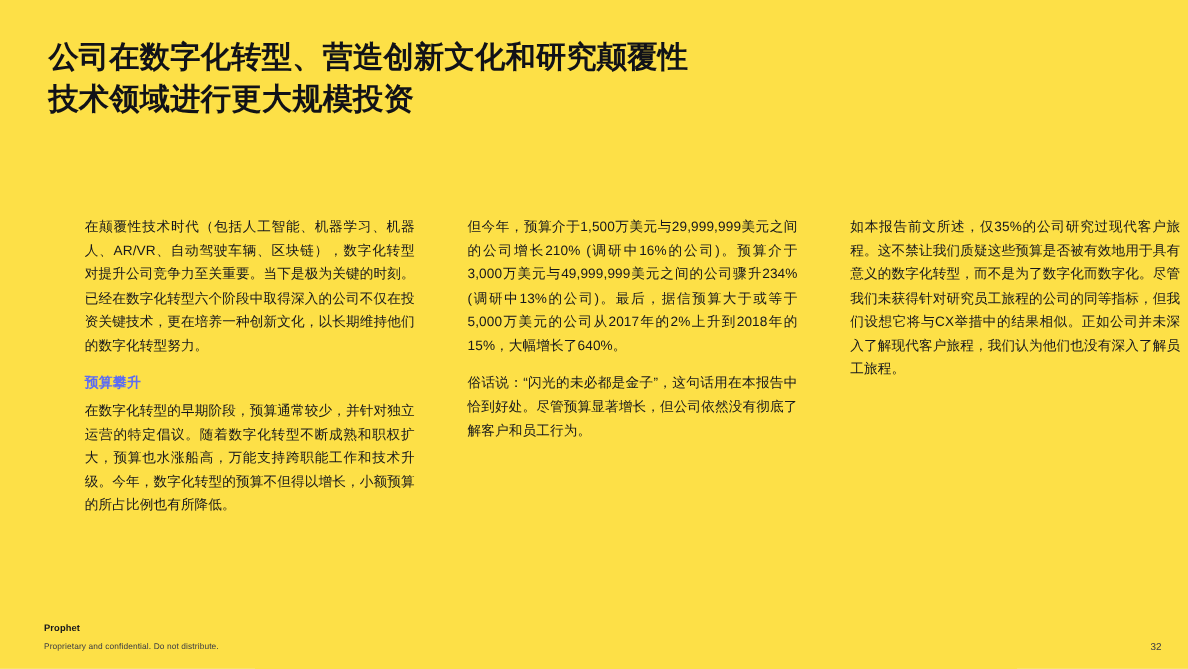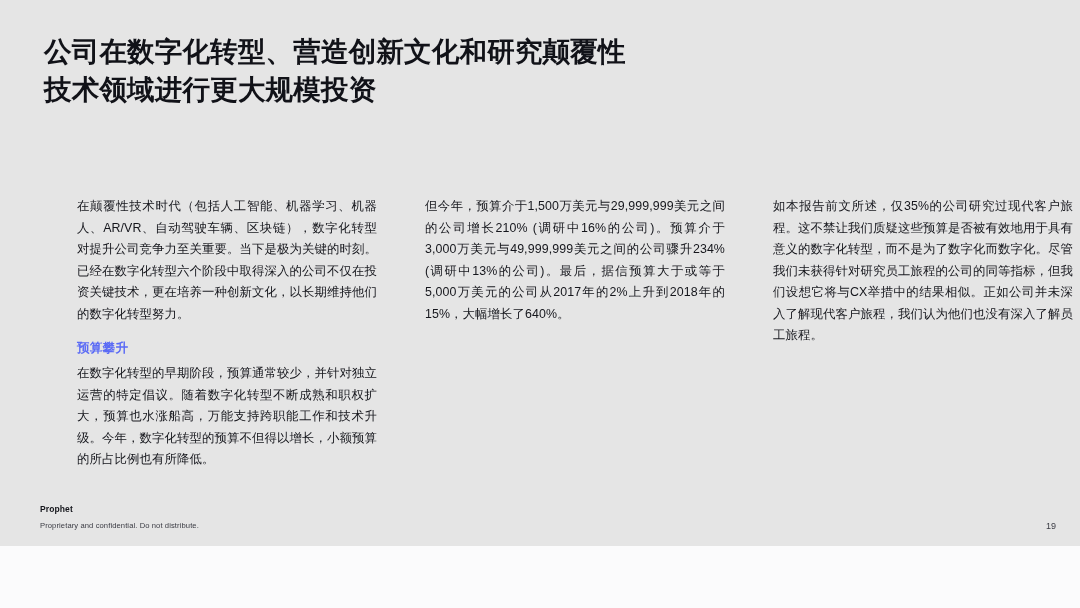--- a/index.html
+++ b/index.html
@@ -10,22 +10,22 @@
     width: 1080px;
     height: 608px;
     background: #fbfbfc;
     font-family: "Liberation Sans", sans-serif;
     color: #111218;
     overflow: hidden;
   }
   .slide {
     position: relative;
     width: 1080px;
-    height: 546px;
-    background: #e5e5e5;
+    height: 608px;
+    background: #fde047;
     box-sizing: border-box;
   }
   .title {
     position: absolute;
     left: 44px;
     top: 33px;
     width: 900px;
     font-size: 27.5px;
     line-height: 38px;
     font-weight: 700;
@@ -104,28 +104,29 @@
   <div class="columns">
 
     <div class="col">
       <p class="body-text">在颠覆性技术时代（包括人工智能、机器学习、机器人、AR/VR、自动驾驶车辆、区块链），数字化转型对提升公司竞争力至关重要。当下是极为关键的时刻。已经在数字化转型六个阶段中取得深入的公司不仅在投资关键技术，更在培养一种创新文化，以长期维持他们的数字化转型努力。</p>
       <div class="subhead">预算攀升</div>
       <p class="body-text">在数字化转型的早期阶段，预算通常较少，并针对独立运营的特定倡议。随着数字化转型不断成熟和职权扩大，预算也水涨船高，万能支持跨职能工作和技术升级。今年，数字化转型的预算不但得以增长，小额预算的所占比例也有所降低。</p>
     </div>
 
     <div class="col">
       <p class="body-text">但今年，预算介于1,500万美元与29,999,999美元之间的公司增长210% (调研中16%的公司)。预算介于3,000万美元与49,999,999美元之间的公司骤升234% (调研中13%的公司)。最后，据信预算大于或等于5,000万美元的公司从2017年的2%上升到2018年的15%，大幅增长了640%。</p>
+      <p class="body-text">俗话说：“闪光的未必都是金子”，这句话用在本报告中恰到好处。尽管预算显著增长，但公司依然没有彻底了解客户和员工行为。</p>
     </div>
 
     <div class="col">
       <p class="body-text">如本报告前文所述，仅35%的公司研究过现代客户旅程。这不禁让我们质疑这些预算是否被有效地用于具有意义的数字化转型，而不是为了数字化而数字化。尽管我们未获得针对研究员工旅程的公司的同等指标，但我们设想它将与CX举措中的结果相似。正如公司并未深入了解现代客户旅程，我们认为他们也没有深入了解员工旅程。</p>
     </div>
 
   </div>
 
   <div class="footer">
     <span class="footer-brand">Prophet</span>
     <span class="footer-note">Proprietary and confidential. Do not distribute.</span>
   </div>
 
-  <div class="page-number">19</div>
+  <div class="page-number">32</div>
 
 </div>
 
 </body></html>

